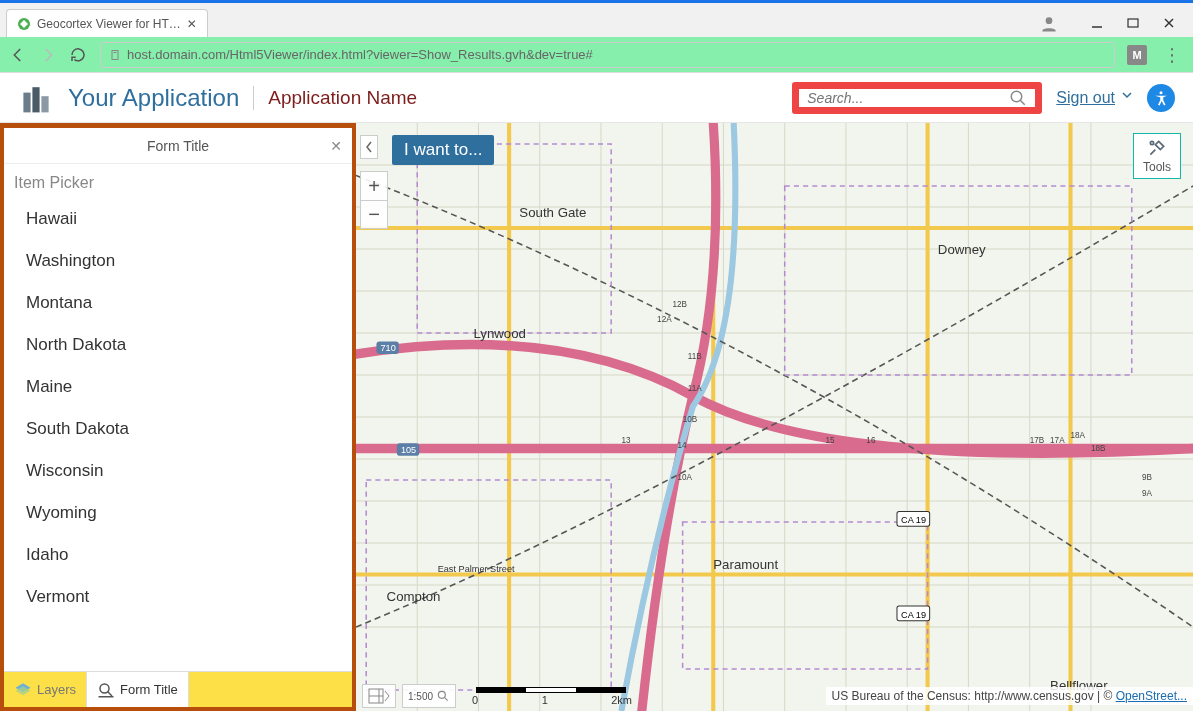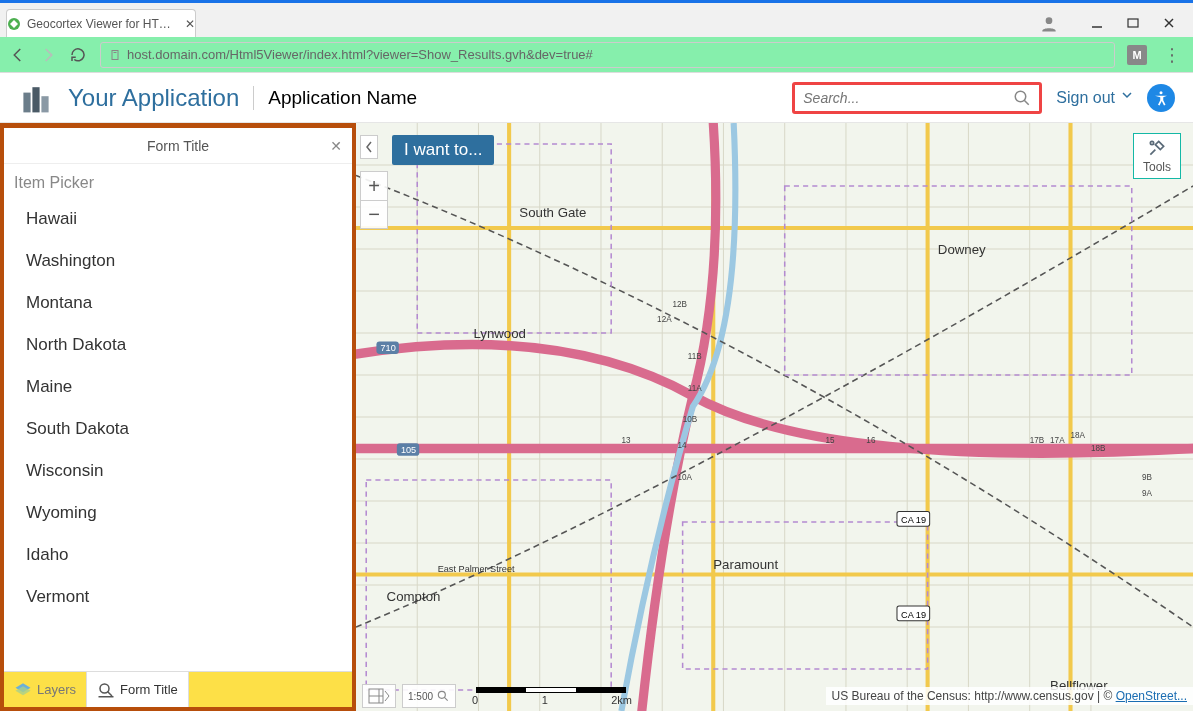--- a/index.html
+++ b/index.html
@@ -3,41 +3,41 @@
 <meta charset="utf-8">
 <style>
 * { box-sizing: border-box; margin: 0; padding: 0; }
 body { font-family: "Segoe UI", Arial, sans-serif; font-size: 14px; color: #333; background: #fff; overflow: hidden; }
 .browser-chrome { display: flex; flex-direction: column; height: 711px; width: 1193px; border-top: 3px solid #1a73e8;}
 .winbtn { width: 36px; height: 28px; display: inline-flex; align-items: center; justify-content: center; color: #555; cursor: pointer; }
 .winbtn svg { width: 12px; height: 12px; }
 .user-circle { margin-right: 20px; color: #888; }
 
 .tabstrip { height: 34px; background: #f1f1f1; display: flex; align-items: flex-end; padding: 0 6px; }
-.tab { background: #fff; border: 1px solid #ccc; border-bottom: none; height: 28px; display: flex; align-items: center; padding: 0 0; border-top-left-radius: 4px; border-top-right-radius: 4px; font-size: 12px; color: #555; min-width: 190px; gap: 6px;}
+.tab { background: #fff; border: 1px solid #ccc; border-bottom: none; height: 28px; display: flex; align-items: center; padding: 0 10px; border-top-left-radius: 4px; border-top-right-radius: 4px; font-size: 12px; color: #555; min-width: 190px; gap: 6px;}
 .tab-close { margin-left: auto; }
 
 .addrbar { height: 36px; background: #86efac; border-bottom: 1px solid #ddd; display: flex; align-items: center; padding: 0 8px; gap: 12px; }
 .navicons { display: flex; gap: 10px; color: #5f6368; align-items: center; }
 .navbtn { width: 20px; height: 20px; display: inline-flex; align-items: center; justify-content: center; cursor: pointer; color:#555;}
 .navbtn.dis { color: #bbb; cursor: default;}
 .urlbox { flex: 1; height: 26px; border: 1px solid #ccc; border-radius: 3px; display: flex; align-items: center; padding: 0 8px; font-size: 13px; color: #666; gap: 6px;}
 .ext-icon { width: 20px; height: 20px; background: #888; color: #fff; display: inline-flex; align-items: center; justify-content: center; font-weight: bold; font-size: 11px; border-radius: 2px; }
 .menu-dots { font-size: 18px; color: #666; cursor: pointer; padding: 0 4px;}
 
 .app { flex: 1; display: flex; flex-direction: column; position: relative; }
 .app-header { height: 50px; display: flex; align-items: center; padding: 0 18px; gap: 14px; border-bottom: 1px solid #e6e6e6;}
 .logo-buildings { width: 36px; height: 36px; }
 .org-name { color: #2e6f9e; font-size: 24px; font-weight: 400; }
-.app-name { color: #000000; font-size: 19px; font-weight: 400; text-align: center; }
+.app-name { color: #7f1d1d; font-size: 19px; font-weight: 400; text-align: center; }
 .divider-v { width: 1px; height: 24px; background: #ccc; }
 .spacer { flex: 1; }
-.searchbox { border: 3px solid #ef4444; height: 32px; width: 250px; border-radius: 3px; display: flex; align-items: center; padding: 0 8px; }
+.searchbox { border: 7px solid #ef4444; height: 32px; width: 250px; border-radius: 3px; display: flex; align-items: center; padding: 0 8px; }
 .searchbox input { border: none; outline: none; flex: 1; font-style: italic; color: #888; font-size: 14px;}
-.signout { color: #2e6f9e; font-size: 16px; display: flex; gap: 6px; cursor: pointer;}
+.signout { color: #2e6f9e; font-size: 16px; display: flex; gap: 6px; cursor: pointer; text-decoration: underline;}
 .accessibility { width: 28px; height: 28px; border-radius: 50%; background: #1e88e5; display: inline-flex; align-items: center; justify-content: center; color: #fff; }
 
 .app-body { flex: 1; display: flex; position: relative; }
 .sidepanel { width: 356px; display: flex; flex-direction: column; border: 4px solid #b74e0b; border-top-width: 5px; position: relative;}
 .panel-header { height: 36px; display: flex; align-items: center; justify-content: center; border-bottom: 1px solid #eee; color: #555; position: relative;}
 .panel-header .close { position: absolute; right: 10px; cursor: pointer; color: #888;}
 .item-picker-label { padding: 10px 10px 6px 10px; color: #888; font-size: 16px;}
 .picker-list { flex: 1; overflow-y: auto; padding: 0 0 0 0; position: relative;}
 .picker-list::-webkit-scrollbar { width: 16px; }
 .picker-item { padding: 11px 22px; font-size: 17px; color: #333; cursor: pointer; }

